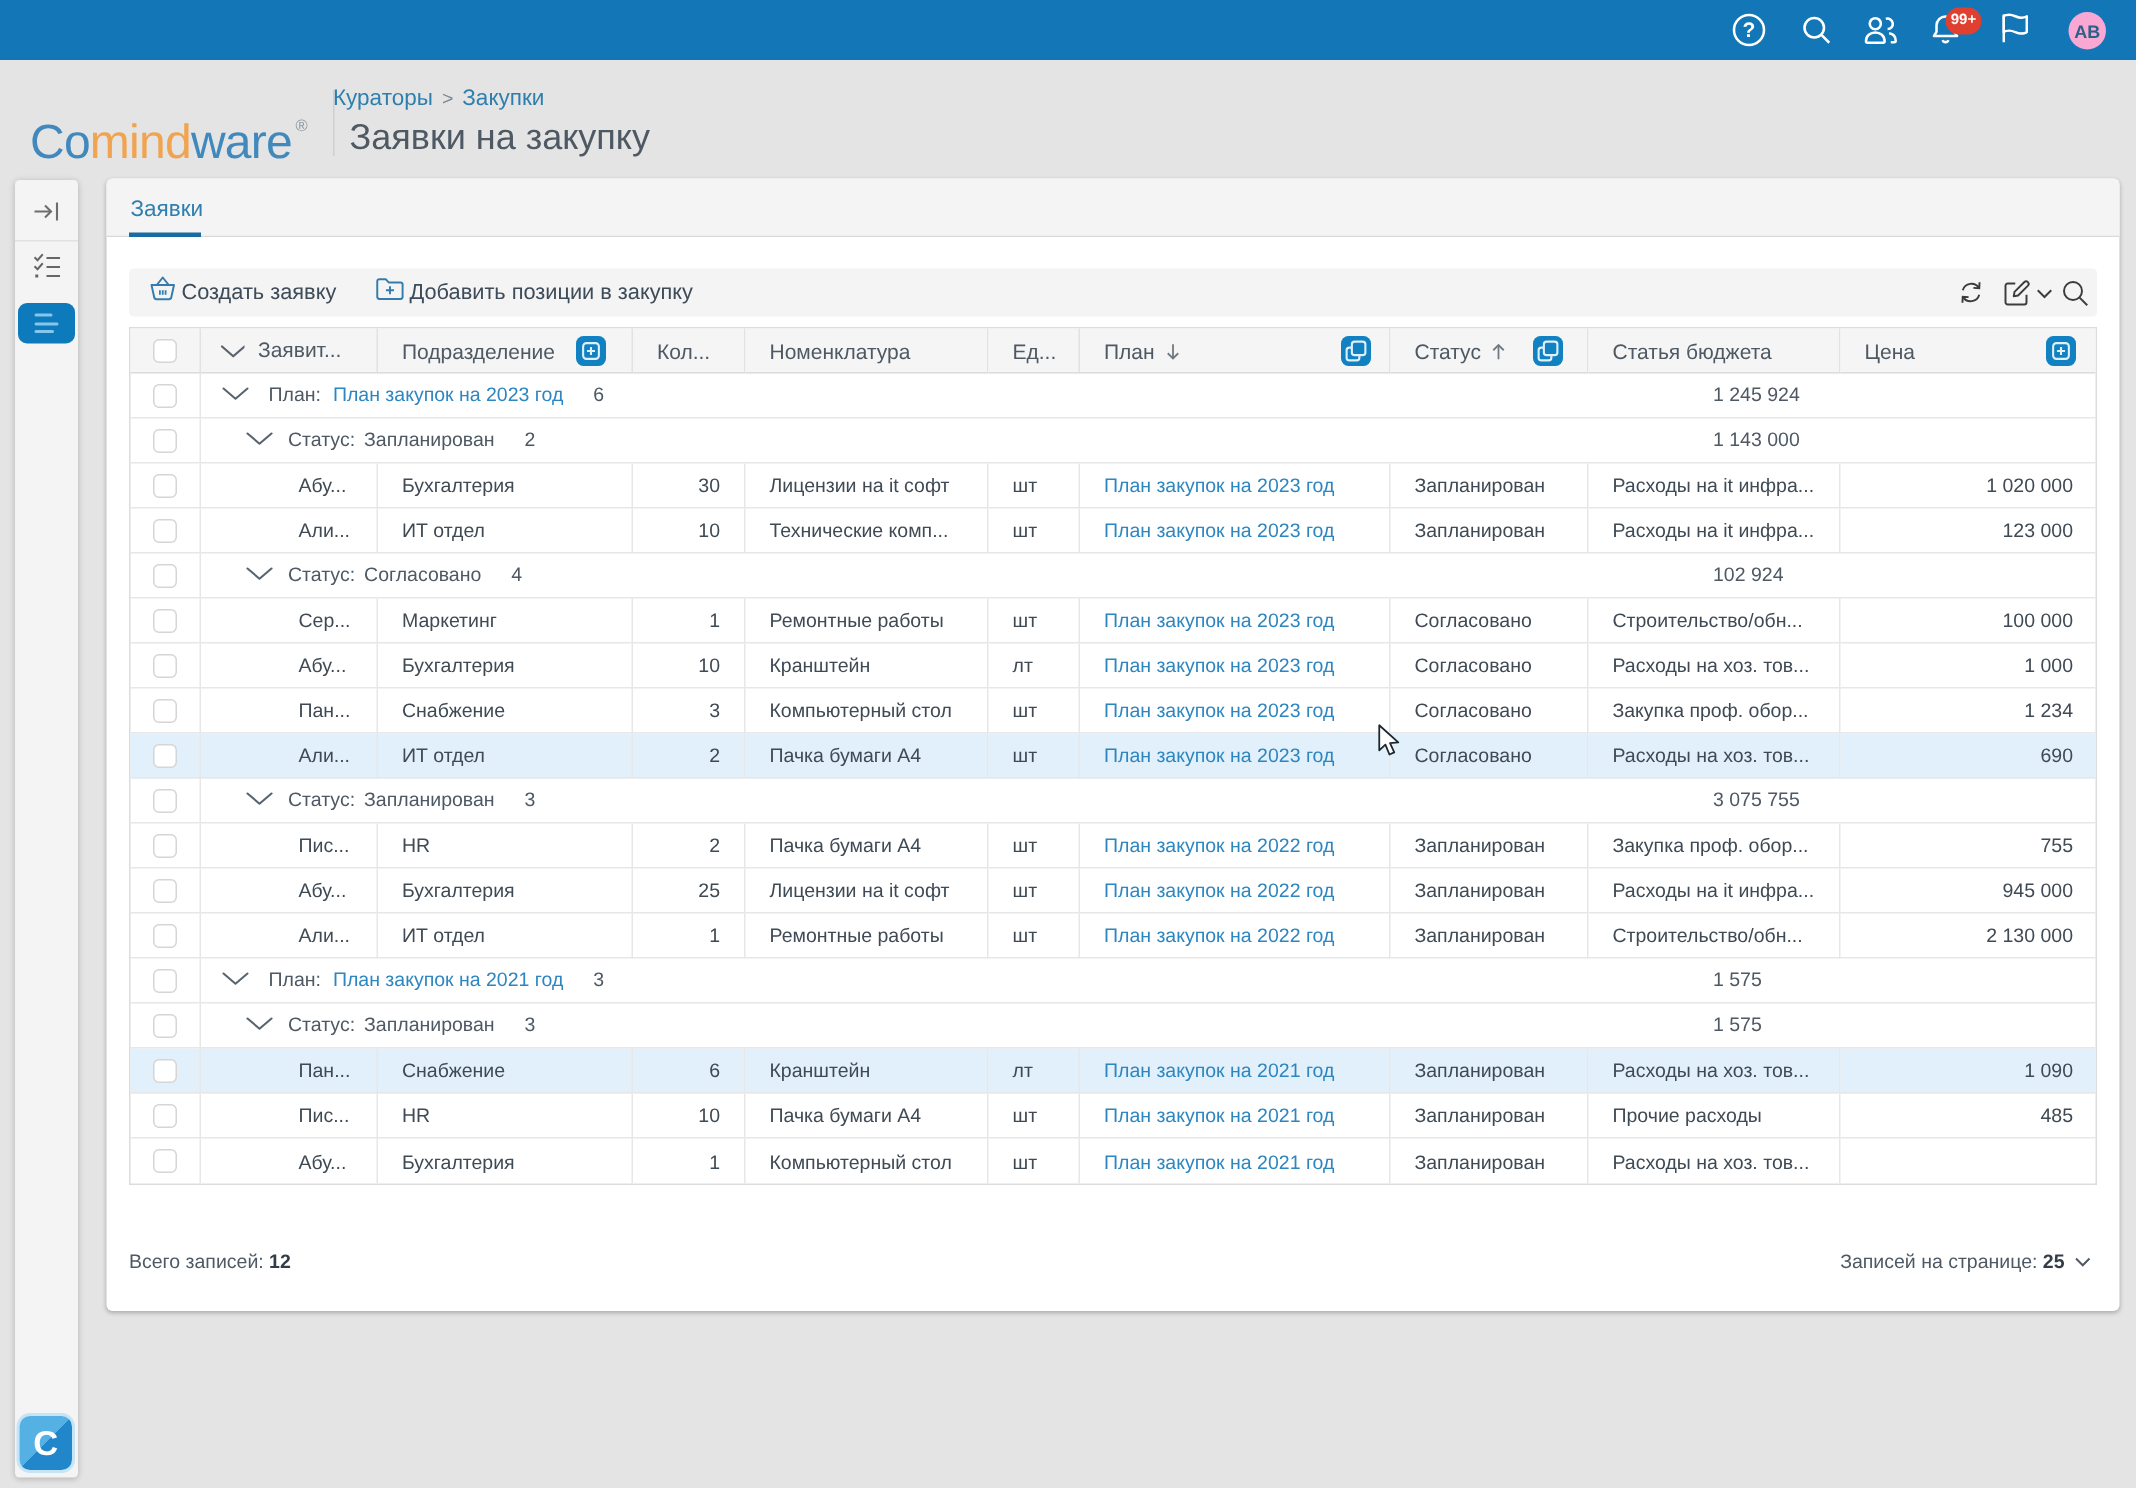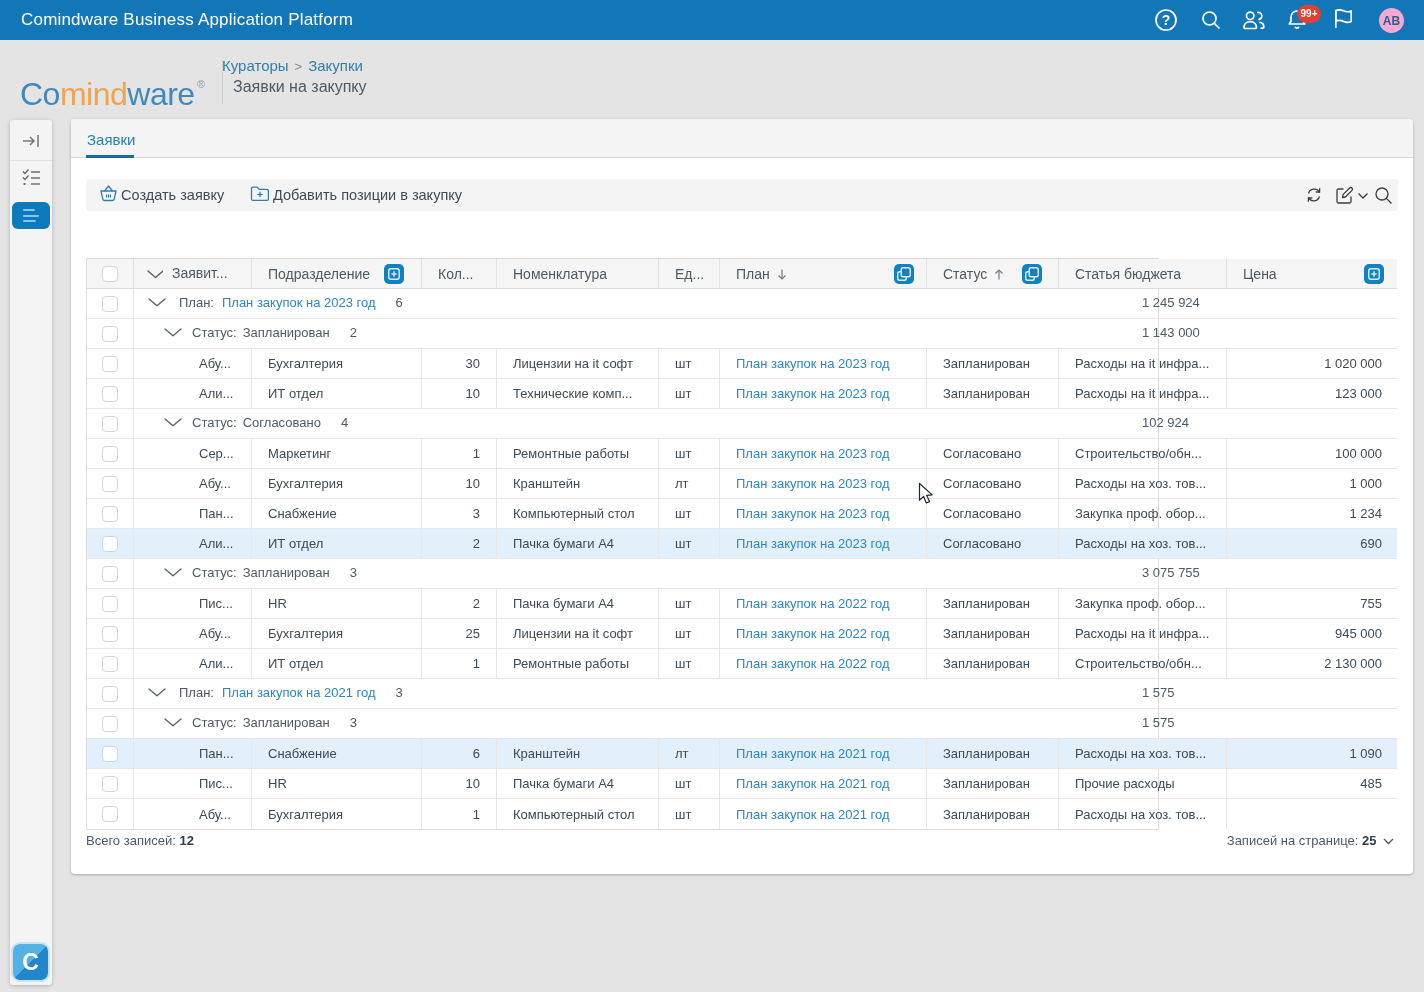--- a/index.html
+++ b/index.html
@@ -9,21 +9,21 @@
 #topbar .title { position:absolute; left:21px; top:10px; color:#fff; font-size:17px; letter-spacing:.2px; }
 .tico { position:absolute; top:8px; }
 
 
 #logo { position:absolute; left:20px; top:76px; font-size:32px; letter-spacing:-.5px; }
 #logo .b { color:#4189bd; } #logo .o { color:#f0a44f; }
 #logo .r { position:absolute; top:2px; right:-10px; font-size:11px; color:#8d9aa5; }
 #hdiv { position:absolute; left:222px; top:60px; width:1px; height:44px; background:#cfcfcf; }
 #crumbs { position:absolute; left:222px; top:57px; font-size:15px; color:#2f7fae; }
 #crumbs .sep { color:#7d8893; padding:0 6px; font-size:13px; }
-#ptitle { position:absolute; left:233px; top:78px; font-size:16px; color:#4e5964; }
+#ptitle { position:absolute; left:233px; top:78px; font-size:24px; color:#4e5964; }
 
 
 #sidebar { position:absolute; left:10px; top:120px; width:42px; height:865px; background:#f4f4f4;
   border-radius:3px; box-shadow:0 1px 4px rgba(0,0,0,.22); }
 #sidebar .div { position:absolute; left:0; top:40px; width:42px; height:1px; background:#e2e2e2; }
 #sbtn { position:absolute; left:2px; top:82px; width:38px; height:27px; background:#0d7abc; border-radius:6px; }
 #sbtn i { position:absolute; left:11px; height:2px; background:#85c6ee; border-radius:1px; }
 #clogo { position:absolute; left:3px; top:824px; width:35px; height:36px; border-radius:7px;
   background:linear-gradient(135deg,#55b0e4 0 50%,#2187ca 50% 100%);
   color:#fff; font-size:23px; font-weight:bold; text-align:center; line-height:36px;
@@ -35,21 +35,21 @@
 #tabstrip { position:absolute; left:0; top:0; width:1342px; height:39px; background:#f4f4f4;
   border-bottom:1px solid #d9d9d9; border-radius:4px 4px 0 0; }
 #tabstrip .tab { position:absolute; left:16px; top:12px; font-size:15px; color:#2f7fae; }
 #tabstrip .ul { position:absolute; left:15px; bottom:-1px; width:48px; height:3px; background:#1b6ba3; }
 
 #toolbar { position:absolute; left:15px; top:60px; width:1312px; height:32px; background:#f4f4f4; border-radius:3px; }
 .tbtn { position:absolute; top:0; height:32px; line-height:32px; font-size:14.5px; color:#3e4b58; }
 .tbtn svg { vertical-align:-3px; }
 
 
-#tblwrap { position:absolute; left:15px; top:99px; width:1073px; border:1px solid #dcdcdc;margin-top:40px; }
+#tblwrap { position:absolute; left:15px; top:99px; width:1312px; border:1px solid #dcdcdc; }
 #tbl { border-collapse:separate; border-spacing:0; table-layout:fixed; width:1310px;
   font-size:13px; color:#3f4a54; }
 #tbl col.c0{width:47px} #tbl col.c1{width:118px} #tbl col.c2{width:170px} #tbl col.c3{width:75px}
 #tbl col.c4{width:162px} #tbl col.c5{width:61px} #tbl col.c6{width:207px} #tbl col.c7{width:132px}
 #tbl col.c8{width:168px} #tbl col.c9{width:170px}
 #tbl th, #tbl td { box-sizing:border-box; height:30px; padding:0 16px 0 16px; overflow:hidden; white-space:nowrap; text-align:left; font-weight:normal; border-bottom:1px solid #e7e7e7; }
 #tbl th { background:#f5f5f5; color:#4e5964; font-size:14px; border-right:1px solid #e2e2e2; border-bottom:1px solid #dcdcdc !important; position:relative; }
 #tbl th:last-child { border-right:none; }
 #tbl td { border-right:1px solid #e7e7e7; }
 #tbl td:last-child { border-right:none; padding-right:15px; }
@@ -71,21 +71,20 @@
 
 #footer-l { position:absolute; left:15px; top:714px; font-size:13px; color:#4e5964; }
 #footer-l b { color:#333d47; }
 #footer-r { position:absolute; right:19px; top:714px; font-size:13px; color:#4e5964; }
 #footer-r b { color:#333d47; }
 #tbl tr:last-child td { border-bottom:none; }
 </style></head>
 <body>
 
 <div id="topbar">
-  <div class="title">Comindware Business Application Platform</div>
 
   <svg class="tico" style="left:1154px" width="24" height="24" viewBox="0 0 24 24">
       <circle cx="12" cy="12" r="10" fill="none" stroke="#fff" stroke-width="1.7"></circle>
       <text x="12" y="16.8" font-size="14" font-weight="bold" fill="#fff" text-anchor="middle" font-family="Liberation Sans">?</text>
     </svg>
 
   <svg class="tico" style="left:1199px" width="24" height="24" viewBox="0 0 24 24">
       <circle cx="10.5" cy="10.5" r="6.5" fill="none" stroke="#fff" stroke-width="1.7"></circle>
       <line x1="15.3" y1="15.3" x2="20.5" y2="20.5" stroke="#fff" stroke-width="1.7"></line>
     </svg>

